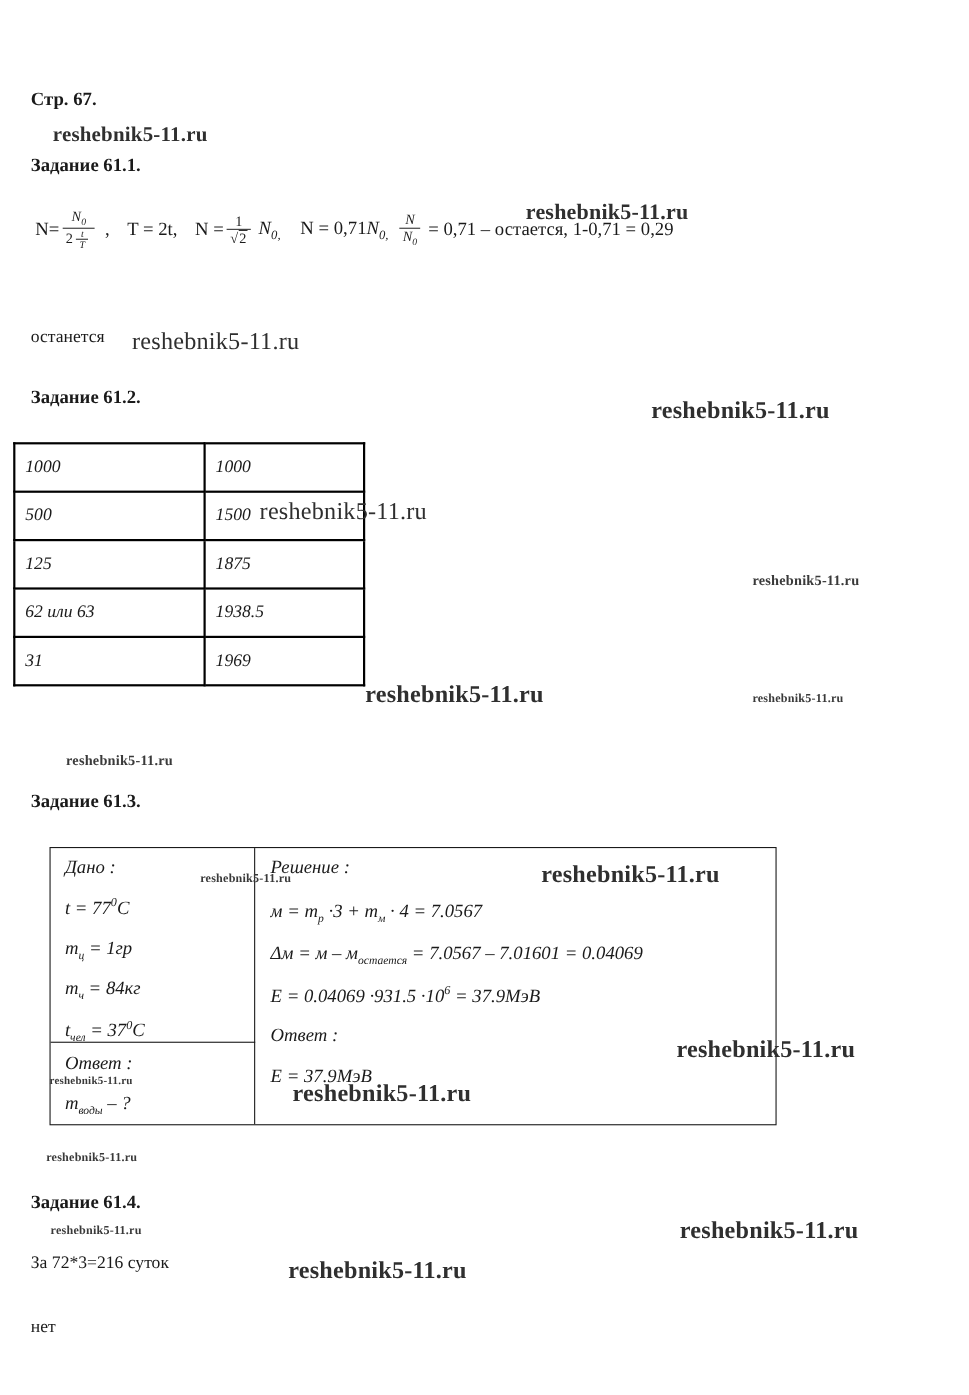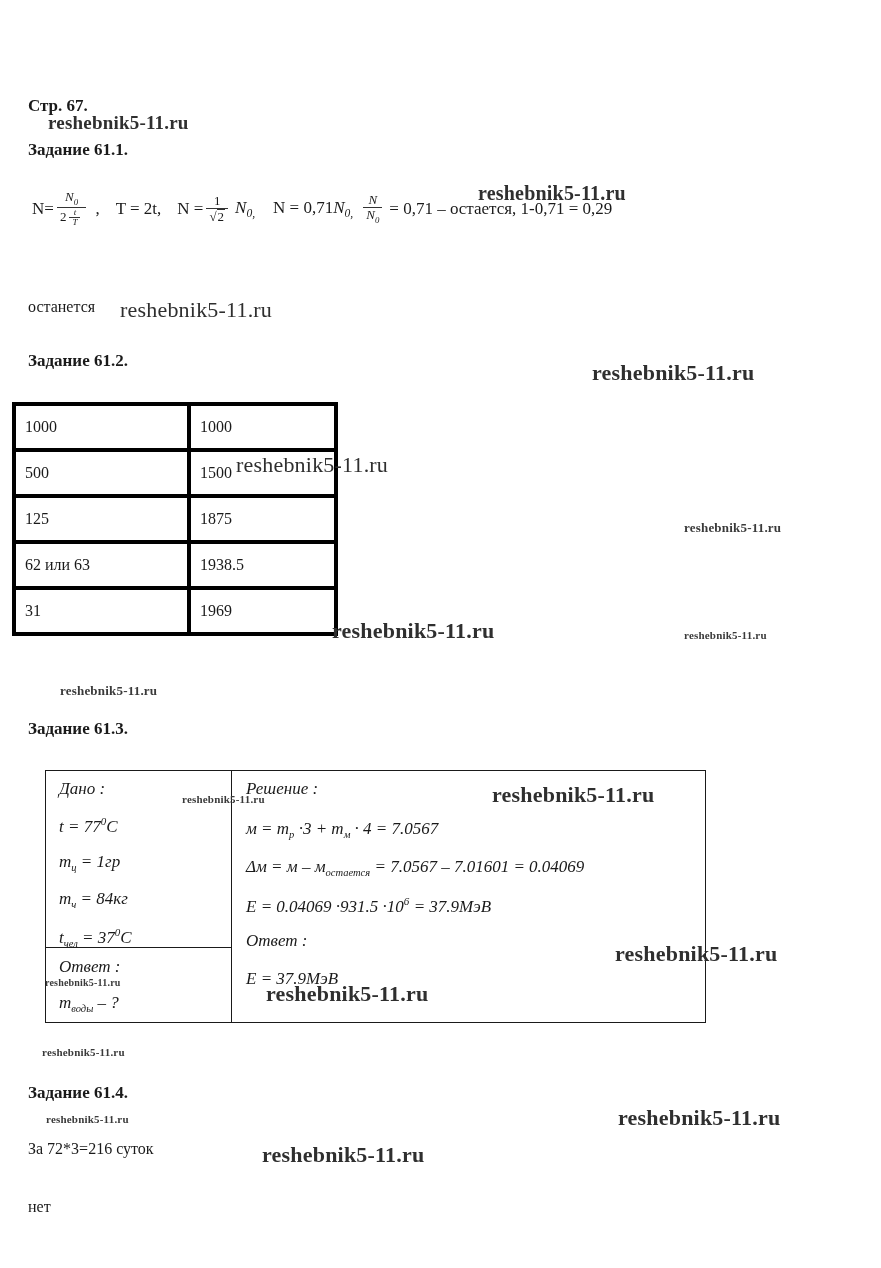--- a/index.html
+++ b/index.html
@@ -15,21 +15,21 @@
     color: #1a1a1a;
     overflow: hidden;
   }
   .page {
     position: absolute;
     inset: 0;
   }
   .abs { position: absolute; }
 
   .page-label {
-    left: 28px; top: 96px;
+    left: 28px; top: 80px;
     font-weight: bold;
     font-size: 17px;
     font-family: "Liberation Serif", serif;
   }
   .task-title {
     font-weight: bold;
     font-size: 17px;
     font-family: "Liberation Serif", serif;
   }
   .plain {
@@ -78,24 +78,25 @@
 
   
   table.t612 {
     position: absolute;
     left: 12px; top: 402px;
     border-collapse: collapse;
     font-size: 16px;
     font-family: "Liberation Serif", serif;
   }
   table.t612 td {
-    border: 4px solid #000000;
+    border: 2px solid #000000;
     padding: 6px 9px;
     height: 30px;
     vertical-align: middle;
+    font-style: italic;
   }
   table.t612 td.c1 { width: 153px; }
   table.t612 td.c2 { width: 125px; }
 
   
   .box613 {
     position: absolute;
     left: 45px; top: 770px;
     width: 661px;
     height: 253px;

